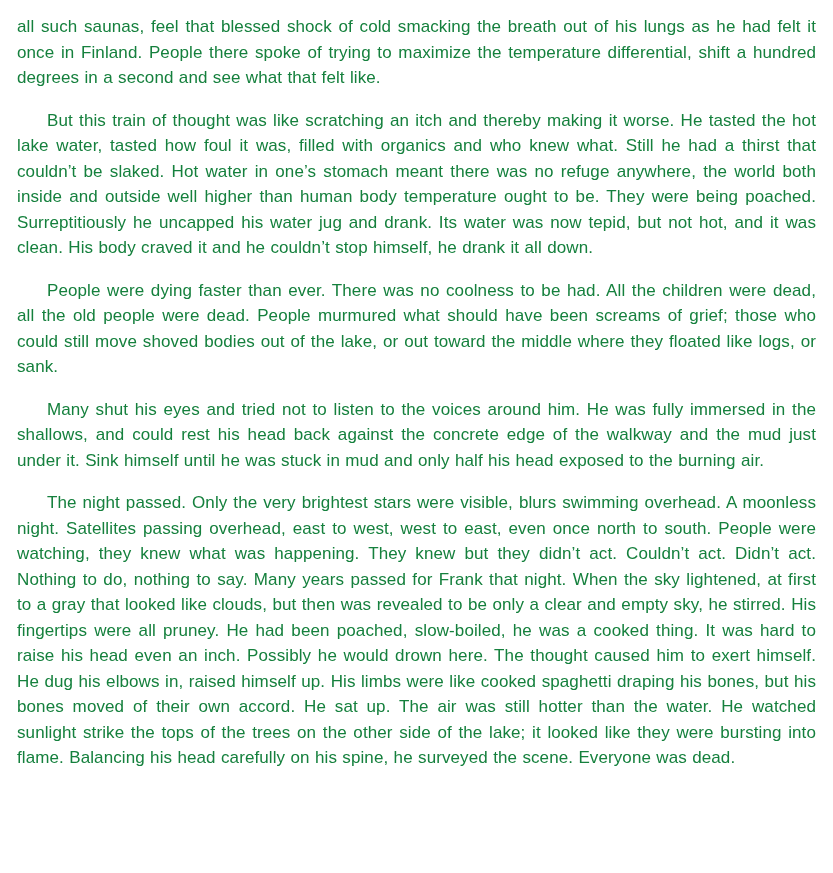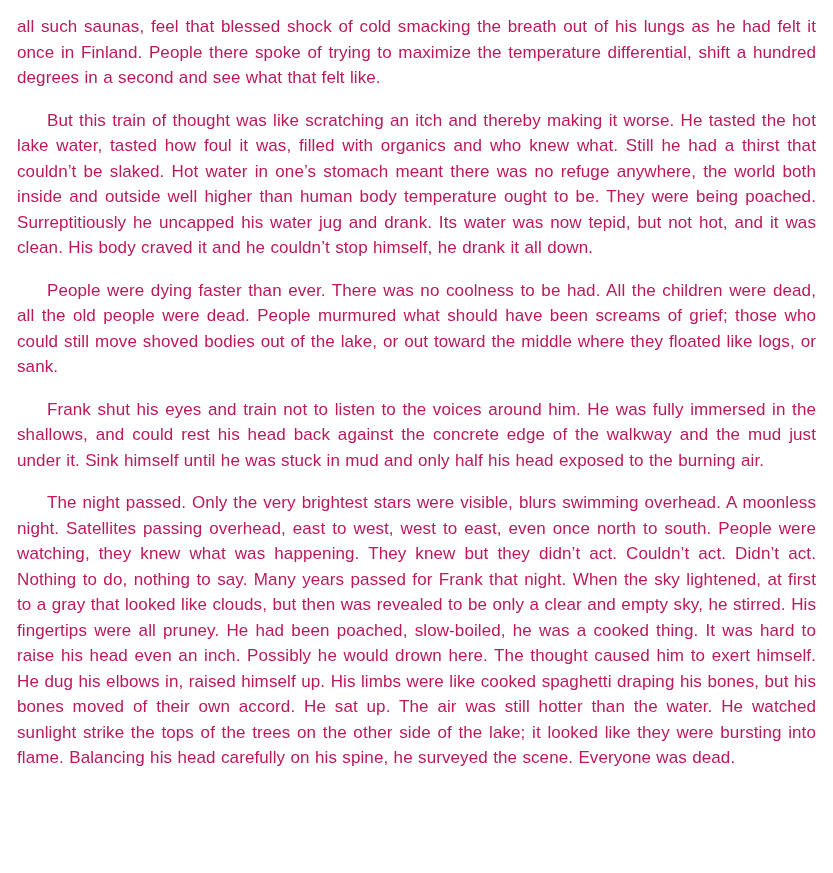--- a/index.html
+++ b/index.html
@@ -10,21 +10,21 @@
   .page {
     width: 833px;
     height: 873px;
     box-sizing: border-box;
     background: #ffffff;
     padding: 14px 17px 20px 17px;
     overflow: hidden;
     font-family: "Liberation Sans", "DejaVu Sans", sans-serif;
     font-size: 17px;
     line-height: 25.5px;
-    color: #be185d;
+    color: #15803d;
   }
   .page p {
     margin: 0 0 17px 0;
     text-align: justify;
     text-indent: 30px;
     letter-spacing: 0.1px;
     word-spacing: 0.5px;
   }
   .page p.first {
     text-indent: 0;
@@ -33,15 +33,15 @@
     margin-bottom: 18px;
   }
 </style>
 </head>
 <body>
 
 <div class="page">
   <p class="first">all such saunas, feel that blessed shock of cold smacking the breath out of his lungs as he had felt it once in Finland. People there spoke of trying to maximize the temperature differential, shift a hundred degrees in a second and see what that felt like.</p>
   <p>But this train of thought was like scratching an itch and thereby making it worse. He tasted the hot lake water, tasted how foul it was, filled with organics and who knew what. Still he had a thirst that couldn’t be slaked. Hot water in one’s stomach meant there was no refuge anywhere, the world both inside and outside well higher than human body temperature ought to be. They were being poached. Surreptitiously he uncapped his water jug and drank. Its water was now tepid, but not hot, and it was clean. His body craved it and he couldn’t stop himself, he drank it all down.</p>
   <p>People were dying faster than ever. There was no coolness to be had. All the children were dead, all the old people were dead. People murmured what should have been screams of grief; those who could still move shoved bodies out of the lake, or out toward the middle where they floated like logs, or sank.</p>
-  <p>Frank shut his eyes and train not to listen to the voices around him. He was fully immersed in the shallows, and could rest his head back against the concrete edge of the walkway and the mud just under it. Sink himself until he was stuck in mud and only half his head exposed to the burning air.</p>
+  <p>Many shut his eyes and tried not to listen to the voices around him. He was fully immersed in the shallows, and could rest his head back against the concrete edge of the walkway and the mud just under it. Sink himself until he was stuck in mud and only half his head exposed to the burning air.</p>
   <p>The night passed. Only the very brightest stars were visible, blurs swimming overhead. A moonless night. Satellites passing overhead, east to west, west to east, even once north to south. People were watching, they knew what was happening. They knew but they didn’t act. Couldn’t act. Didn’t act. Nothing to do, nothing to say. Many years passed for Frank that night. When the sky lightened, at first to a gray that looked like clouds, but then was revealed to be only a clear and empty sky, he stirred. His fingertips were all pruney. He had been poached, slow-boiled, he was a cooked thing. It was hard to raise his head even an inch. Possibly he would drown here. The thought caused him to exert himself. He dug his elbows in, raised himself up. His limbs were like cooked spaghetti draping his bones, but his bones moved of their own accord. He sat up. The air was still hotter than the water. He watched sunlight strike the tops of the trees on the other side of the lake; it looked like they were bursting into flame. Balancing his head carefully on his spine, he surveyed the scene. Everyone was dead.</p>
 </div>
 
 </body></html>

